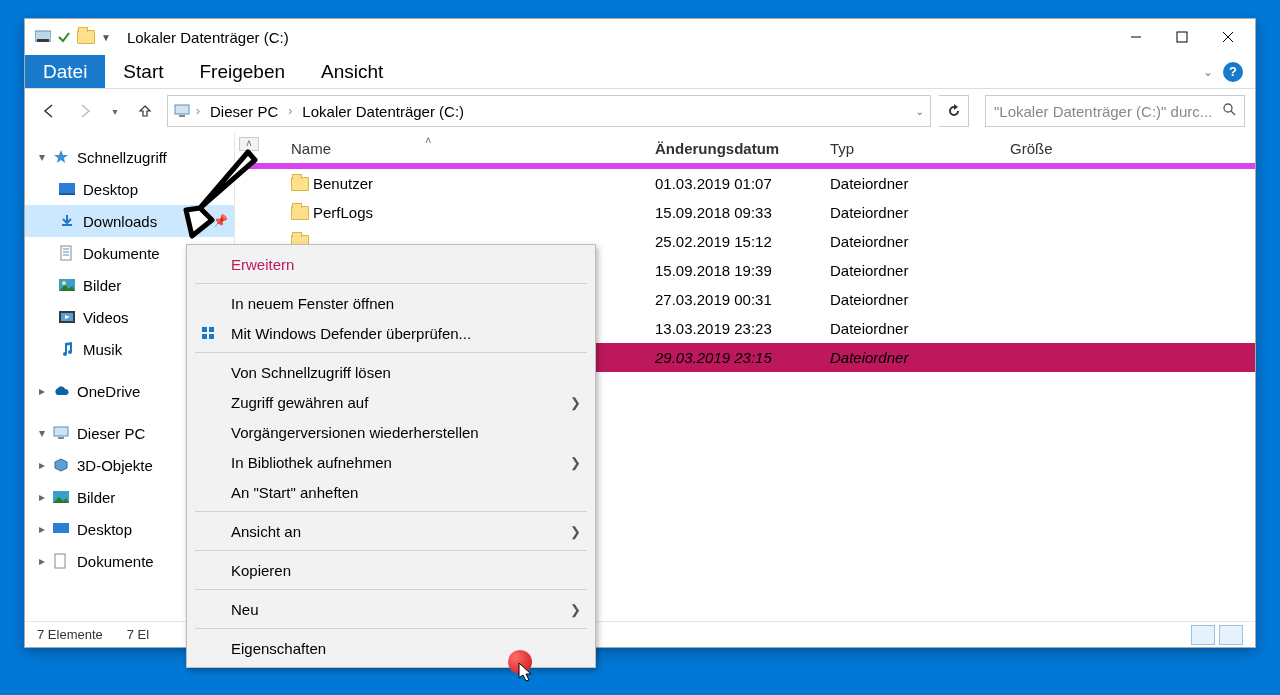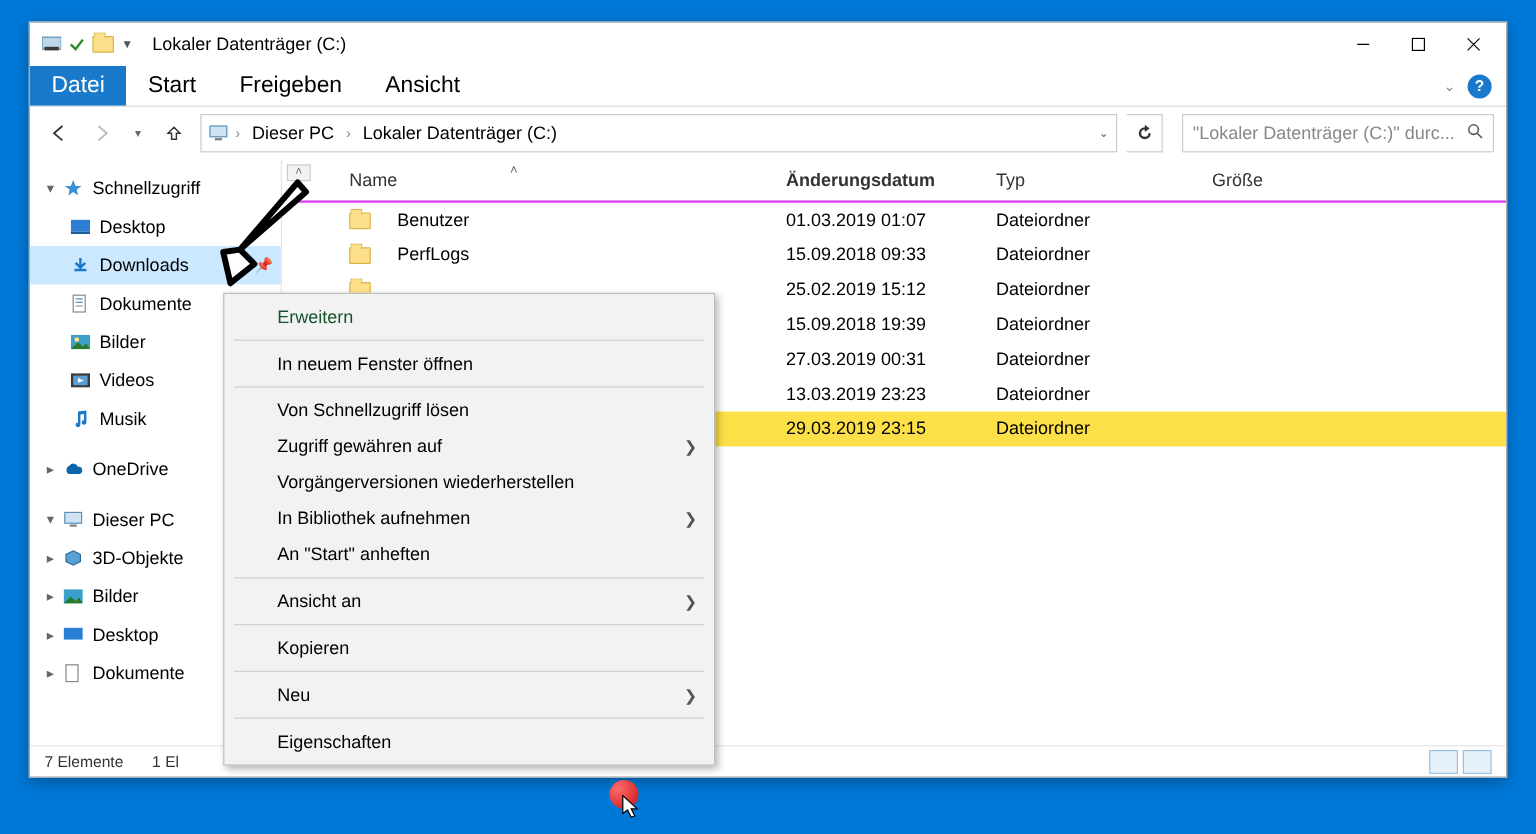--- a/index.html
+++ b/index.html
@@ -31,50 +31,50 @@
   .body { flex: 1; display: flex; min-height: 0; }
   .sidebar { width: 210px; border-right: 1px solid #e5e5e5; padding: 8px 0; overflow: hidden; }
   .tree-item { display: flex; align-items: center; height: 32px; padding-left: 8px; font-size: 15px; }
   .tree-item.root { font-weight: 400; }
   .tree-item .chev { width: 18px; text-align: center; color: #666; font-size: 12px; }
   .tree-item .ticon { width: 20px; height: 18px; margin-right: 6px; display:flex; align-items:center; justify-content:center; }
   .tree-item.child { padding-left: 32px; }
   .tree-item.selected { background: #cce8ff; justify-content: space-between; }
 
   .content { flex: 1; display: flex; flex-direction: column; position: relative; }
-  .colheaders { height: 36px; display: flex; align-items: center; border-bottom: 2px solid #d946ef; font-size: 15px; color: #333; }
+  .colheaders { height: 36px; display: flex; align-items: center; border-bottom: 6px solid #d946ef; font-size: 15px; color: #333; }
   .colheaders .col { padding: 0 10px; }
   .col.name { width: 410px; padding-left: 56px; position: relative; }
   .col.date { width: 175px; font-weight: bold; }
   .col.type { width: 180px; }
   .col.size { width: 120px; }
   .sort-arrow { position: absolute; left: 190px; top: -6px; font-size: 11px; color: #666; }
 
   .rows { }
   .row { height: 29px; display: flex; align-items: center; font-size: 15px; }
-  .row.selected { background: #fde047; }
+  .row.selected { background: #be185d; font-style: italic; }
   .row .cell { padding: 0 10px; }
-  .cell.name { width: 410px; padding-left: 56px; display: flex; align-items: center; gap: 22px; }
+  .cell.name { width: 410px; padding-left: 56px; display: flex; align-items: center; gap: 4px; }
   .cell.date { width: 175px; }
   .cell.type { width: 180px; }
   .cell.size { width: 120px; }
 
   .folder-icon { width: 18px; height: 14px; background: #ffe08a; border: 1px solid #d9b54a; border-radius: 1px; position: relative; }
   .folder-icon:before { content:""; position:absolute; top:-4px; left:0; width:8px; height:4px; background:#ffe08a; border:1px solid #d9b54a; border-bottom:none; border-radius:1px 1px 0 0; }
 
   .scrollhint { position: absolute; top: 4px; left: 4px; width: 20px; height: 14px; background: #f2f2f2; border: 1px solid #ccc; font-size: 10px; text-align: center; color: #666; }
 
   .statusbar { height: 26px; border-top: 1px solid #e5e5e5; display: flex; align-items: center; padding: 0 12px; font-size: 13px; color: #333; gap: 24px; }
   .viewbtns { margin-left: auto; display: flex; gap: 4px; }
   .viewbtn { width: 24px; height: 20px; border: 1px solid #9bc1e5; background: #e5f1fb; }
 
   
   .context-menu { position: absolute; top: 244px; left: 186px; width: 410px; background: #f2f2f2; border: 1px solid #bdbdbd; box-shadow: 2px 3px 6px rgba(0,0,0,0.3); padding: 4px 0; z-index: 10; }
   .cm-item { height: 30px; display: flex; align-items: center; padding: 0 14px 0 44px; font-size: 15px; position: relative; }
-  .cm-item.disabled { color: #14532d; }
+  .cm-item.disabled { color: #be185d; }
   .cm-item .arrow { margin-left: auto; color: #555; font-size: 13px; }
   .cm-item .cicon { position: absolute; left: 12px; width: 18px; height: 18px; display:flex; align-items:center; justify-content:center; }
   .cm-sep { height: 1px; background: #d0d0d0; margin: 4px 8px; }
 
   
   .big-arrow { position: absolute; top: 148px; left: 180px; z-index: 20; pointer-events: none; }
 
   .red-dot { position: absolute; top: 650px; left: 508px; width: 24px; height: 24px; border-radius: 50%; background: radial-gradient(circle at 30% 30%, #ff6b6b, #c91111); z-index: 30; pointer-events:none; }
   .cursor { position: absolute; top: 662px; left: 518px; z-index: 31; pointer-events:none; }
 </style>
@@ -370,35 +370,46 @@
             <div class="cell date">29.03.2019 23:15</div>
             <div class="cell type">Dateiordner</div>
             <div class="cell size"></div>
           </div>
         </div>
     </div>
   </div>
 
   <div class="statusbar">
     <span>7 Elemente</span>
-    <span>1 El</span>
+    <span>7 El</span>
     <div class="viewbtns">
       <div class="viewbtn"></div>
       <div class="viewbtn"></div>
     </div>
   </div>
 </div>
 
 <div class="context-menu">
   <div class="cm-item disabled">
       <span>Erweitern</span>
     </div>
   <div class="cm-sep"></div>
   <div class="cm-item">
       <span>In neuem Fenster öffnen</span>
+    </div>
+  <div class="cm-item">
+      <span class="cicon">
+        <svg width="14" height="14">
+          <rect x="1" y="1" width="5" height="5" fill="#1979ca"></rect>
+          <rect x="8" y="1" width="5" height="5" fill="#1979ca"></rect>
+          <rect x="1" y="8" width="5" height="5" fill="#1979ca"></rect>
+          <rect x="8" y="8" width="5" height="5" fill="#1979ca"></rect>
+        </svg>
+      </span>
+      <span>Mit Windows Defender überprüfen...</span>
     </div>
   <div class="cm-sep"></div>
   <div class="cm-item">
       <span>Von Schnellzugriff lösen</span>
     </div>
   <div class="cm-item">
       <span>Zugriff gewähren auf</span>
       <span class="arrow">❯</span>
     </div>
   <div class="cm-item">

